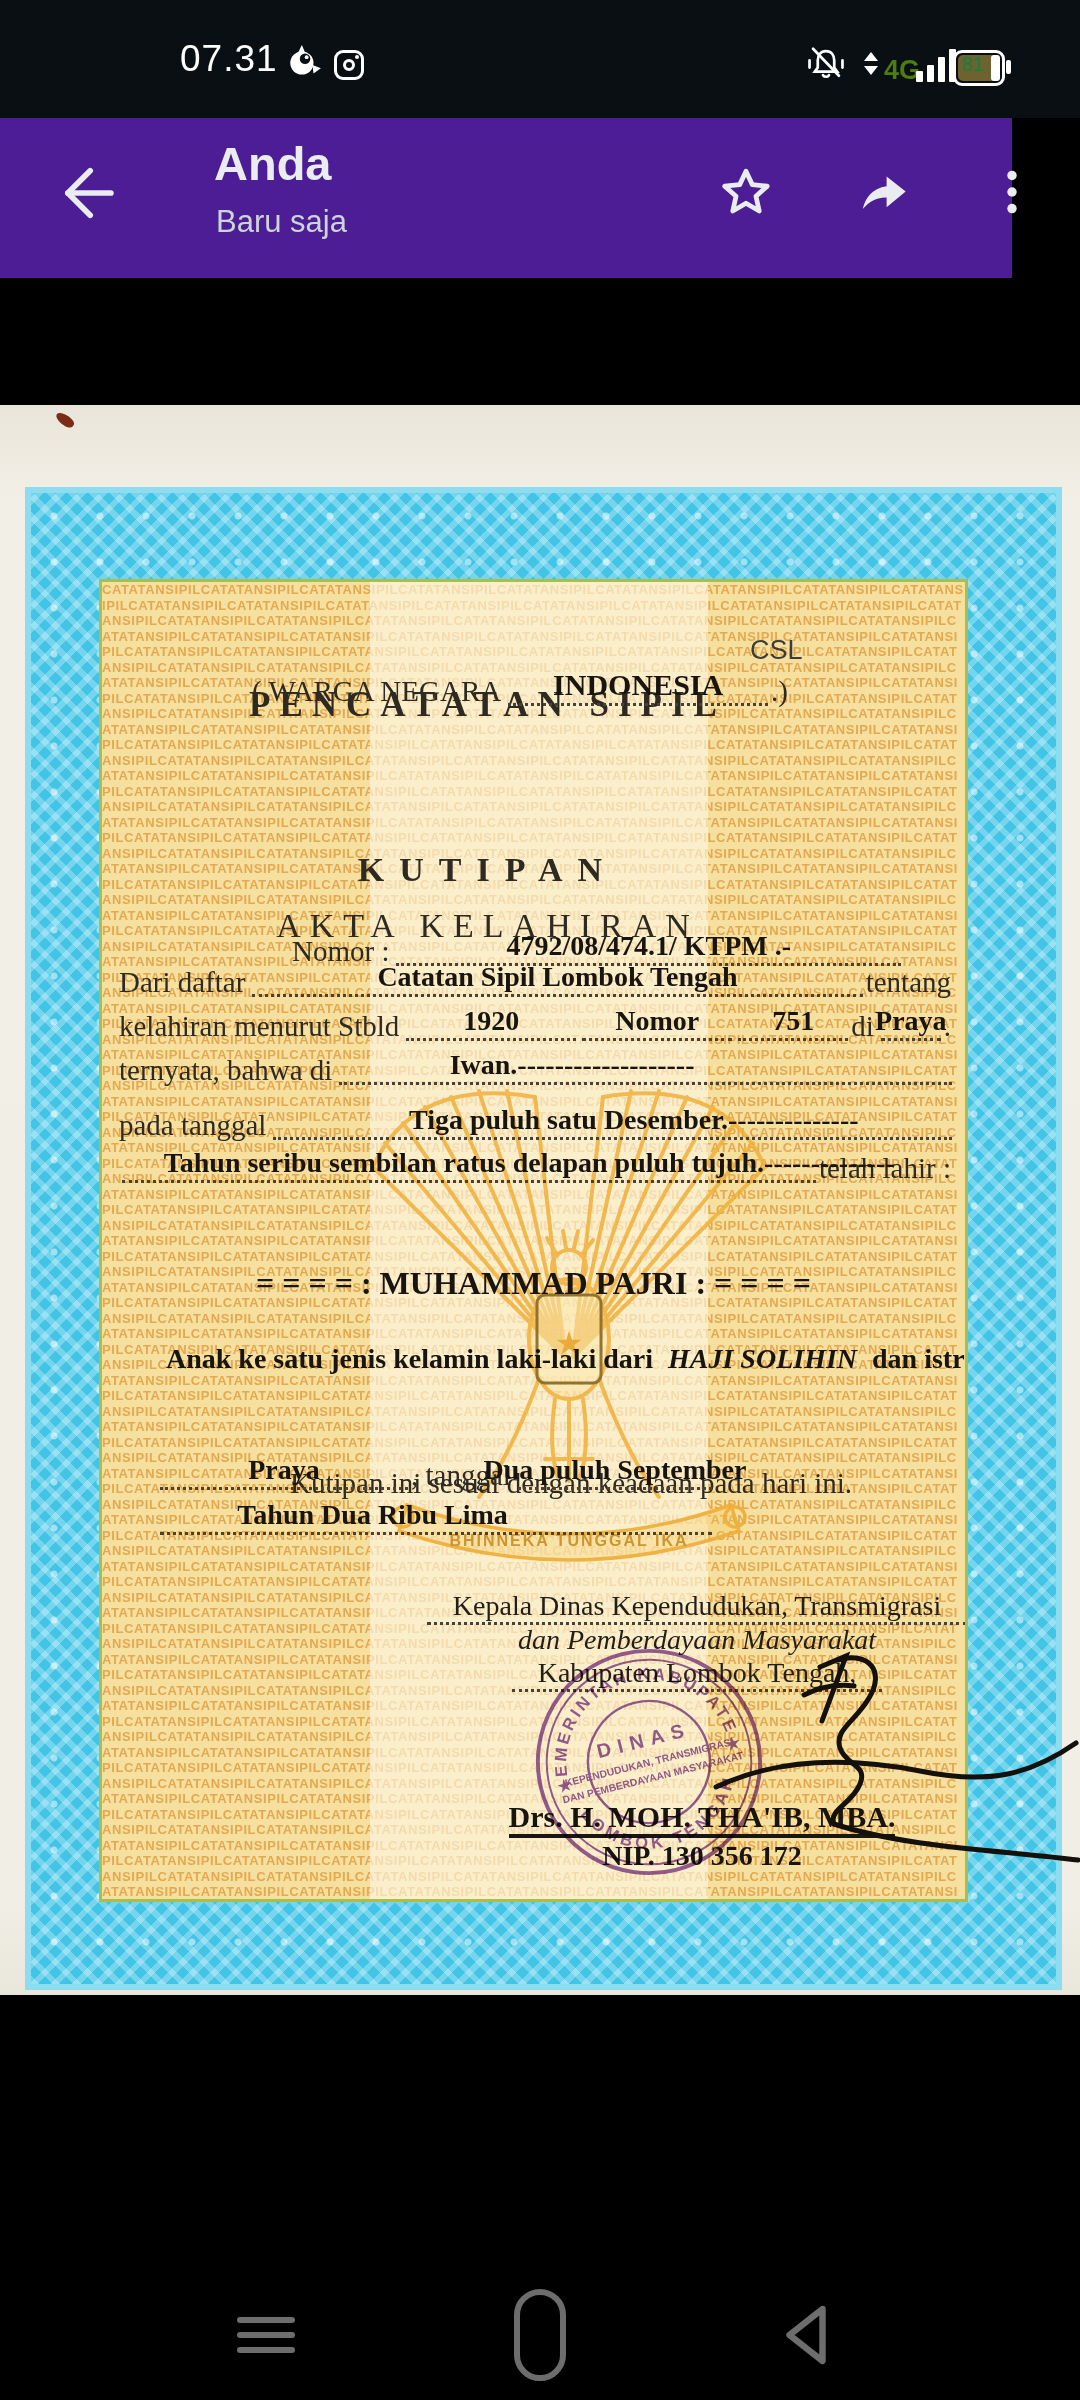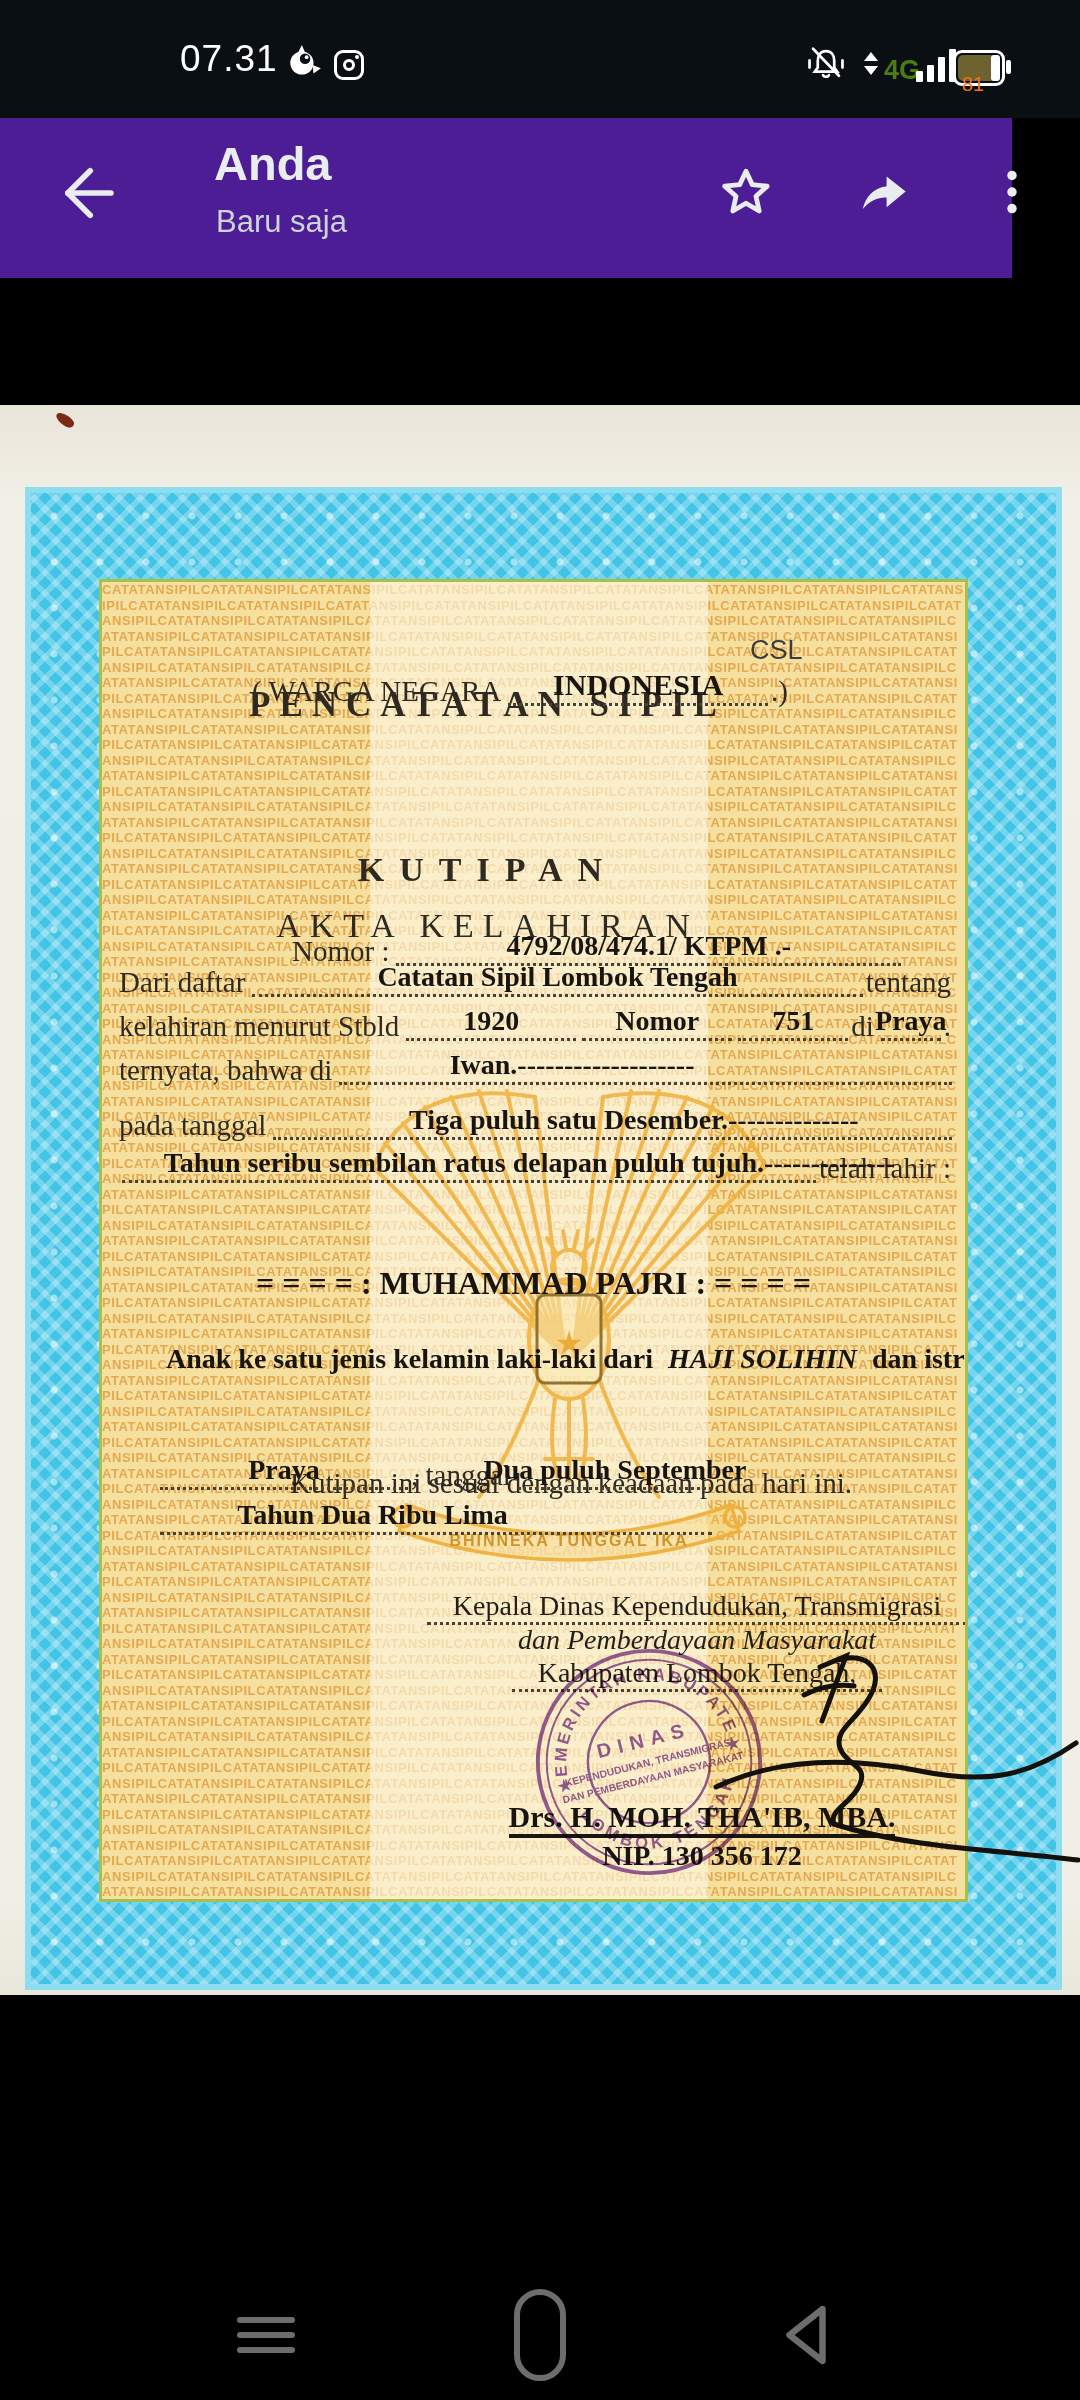--- a/index.html
+++ b/index.html
@@ -7,21 +7,21 @@
           font-family:"Liberation Sans",sans-serif;}
 
   
   #statusbar{position:absolute;left:0;top:0;width:1080px;height:118px;background:#0a0f13;}
   #time{position:absolute;left:180px;top:38px;color:#fff;font-size:37px;letter-spacing:1px;}
   .sb-ic{position:absolute;top:48px;}
   #batt{position:absolute;left:953px;top:50px;width:46px;height:30px;border:3px solid #fff;border-radius:9px;}
   #batt .fill{position:absolute;inset:2px;background:#6e6230;border-radius:5px;}
   #batt .tip{position:absolute;right:2px;top:2px;bottom:2px;width:9px;background:#fff;border-radius:3px;}
   #batt .nub{position:absolute;right:-9px;top:7px;width:5px;height:14px;background:#fff;border-radius:2px;}
-  #batt .pct{position:absolute;left:6px;top:20px;font-size:20px;color:#f97316;}
+  #batt .pct{position:absolute;left:6px;top:0;font-size:20px;color:#15803d;}
   #fourg{position:absolute;left:884px;top:55px;color:#4d7c0f;font-size:27px;font-weight:bold;}
   .arrows{position:absolute;left:864px;top:52px;width:0;height:0;border-left:7px solid transparent;border-right:7px solid transparent;border-bottom:9px solid #fff;}
   .arrows.down{top:66px;border-bottom:none;border-top:9px solid #fff;}
   .bar{position:absolute;bottom:0;width:7px;background:#fff;border-radius:1px;}
   #bars{position:absolute;left:916px;top:48px;width:44px;height:34px;}
 
   
   #header{position:absolute;left:0;top:118px;width:1012px;height:160px;background:#4c1d95;text-decoration:underline;}
   #back{position:absolute;left:52px;top:40px;width:70px;height:70px;}
   #title{position:absolute;left:214px;top:18px;color:#e9edef;font-size:47px;font-weight:bold;}

